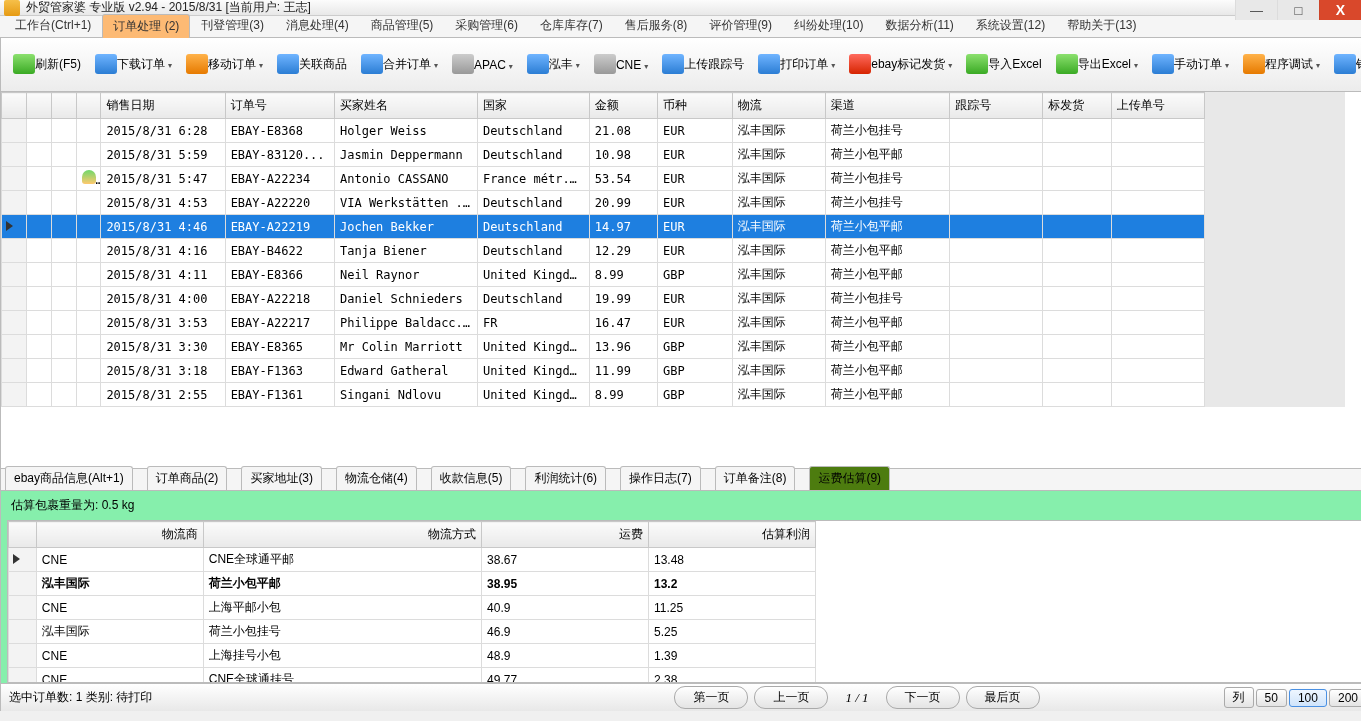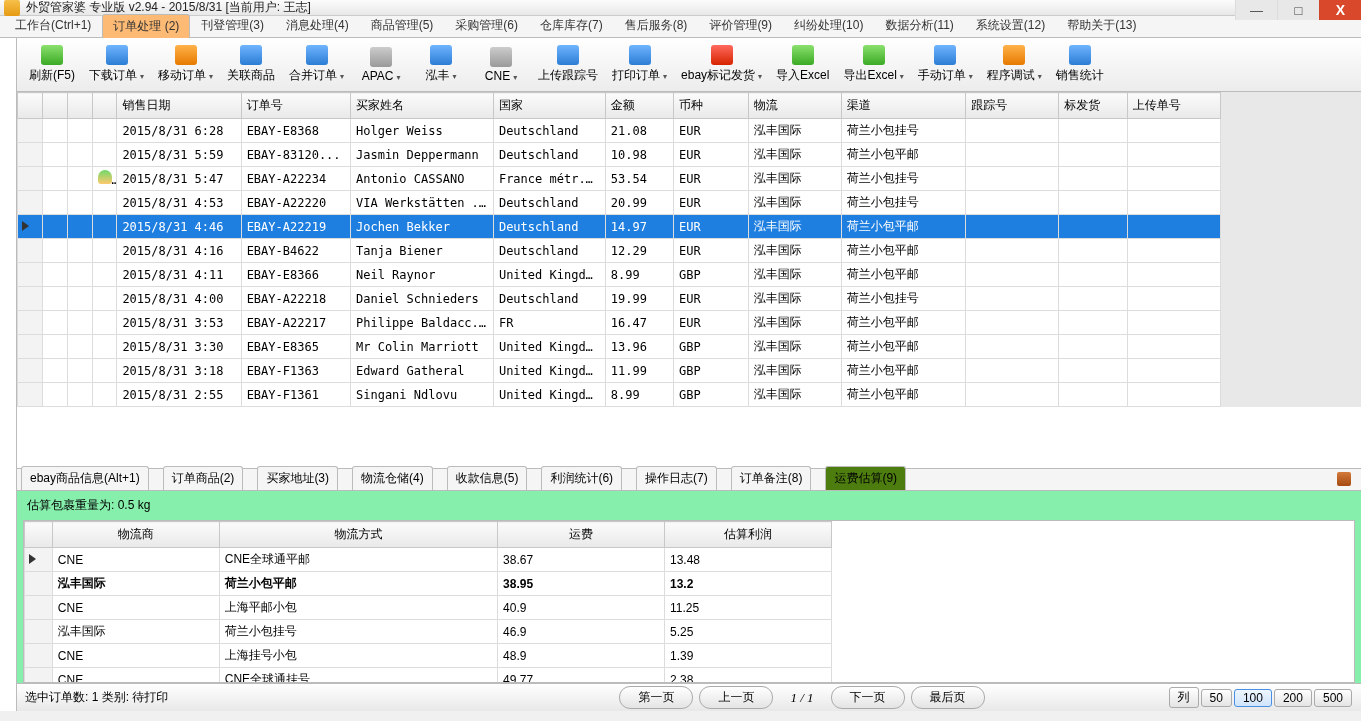--- a/index.html
+++ b/index.html
@@ -22,21 +22,21 @@
 
 .mainwrap { display:flex; height:673px; }
 .sidebar { width:210px; background:#fff; border-right:1px solid #bbb; overflow:auto; padding-top:4px; }
 .sideitem { display:flex; align-items:center; height:23px; padding-left:36px; cursor:pointer; position:relative; }
 
 
 .rpanel { flex:1; display:flex; flex-direction:column; background:#fff; }
 
 
 .toolbar { height:54px; background:linear-gradient(#fff,#ececec); border-bottom:1px solid #bbb; display:flex; align-items:center; padding:0 6px; gap:2px; overflow:hidden; }
-.tbtn { display:flex; flex-direction:column; align-items:center; justify-content:center; min-width:58px; height:50px; padding:0 6px; cursor:pointer; border-radius:3px; }
+.tbtn { display:flex; align-items:center; justify-content:center; min-width:58px; height:50px; padding:0 6px; cursor:pointer; border-radius:3px; }
 .tbtn .ticon2 { width:22px; height:20px; background:linear-gradient(#6fb4ff,#2b7dd4); border-radius:3px; margin-bottom:2px; position:relative; }
 .tbtn .ticon2.orange{ background:linear-gradient(#ffb24a,#e67a00);}
 .tbtn .ticon2.green{ background:linear-gradient(#8be06e,#3aaa24);}
 .tbtn .ticon2.gray{ background:linear-gradient(#ccc,#999);}
 .tbtn .ticon2.red{ background:linear-gradient(#ff6a5e,#d62400);}
 .tbtn .tlab { font-size:12px; white-space:nowrap; }
 .tbtn .dd { font-size:8px; color:#555; margin-left:3px; }
 
 
 .gridwrap { flex:1; overflow:auto; border-bottom:1px solid #bbb; background:#fff; position:relative; }
@@ -53,21 +53,21 @@
 .bottabs { height:22px; background:#f5f5f5; display:flex; align-items:flex-end; padding-left:4px; border-bottom:1px solid #bbb; position:relative; }
 .bottabs .bt { padding:3px 8px; border:1px solid #bbb; border-bottom:none; border-radius:3px 3px 0 0; margin-right:14px; background:#f5f5f5; cursor:pointer; font-size:12px; }
 .bottabs .bt.active { background:#4d7c0f; }
 .bookicon { position:absolute; right:10px; top:3px; width:14px; height:14px; background:linear-gradient(#d47a3a,#a54a12); border-radius:2px; }
 
 
 .freightwrap { height:192px; display:flex; flex-direction:column; background:#86efac; }
 .freighthead { padding:6px 10px; font-size:12px; }
 .freightgridwrap { flex:1; overflow:auto; border:1px solid #bbb; margin:0 6px; background:#fff; }
 table.fgrid { border-collapse:collapse; width:808px; table-layout:fixed; }
-table.fgrid th { background:linear-gradient(#fbfbfb,#e9e9e9); border:1px solid #c8c8c8; padding:4px 5px; font-weight:normal; text-align:center; height:20px; }
+table.fgrid th { background:linear-gradient(#fbfbfb,#e9e9e9); border:1px solid #c8c8c8; padding:4px 5px; font-weight:normal; text-align:right; height:20px; }
 table.fgrid td { border:1px solid #dcdcdc; padding:3px 5px; height:23px; font-size:12px; }
 table.fgrid tr.bold td { font-weight:bold; }
 
 
 .footer { height:28px; background:linear-gradient(#fff,#e8e8e8); border-top:1px solid #bbb; display:flex; align-items:center; padding:0 8px; font-size:12px; }
 .footer .spacer { flex:1; }
 .footer .pbtn { border:1px solid #aaa; background:linear-gradient(#fff,#e4e4e4); padding:2px 18px; margin:0 3px; border-radius:11px; cursor:pointer; font-size:12px; }
 .footer .pnum { margin:0 14px; font-style:italic; font-family:"Times New Roman",serif; font-size:13px; }
 .footer .szbtn { border:1px solid #aaa; background:linear-gradient(#fff,#e4e4e4); padding:1px 8px; margin:0 1px; border-radius:3px; cursor:pointer; font-size:12px; }
 .footer .szbtn.active { border-color:#4a90e2; background:linear-gradient(#eef6ff,#cfe4fb); }

